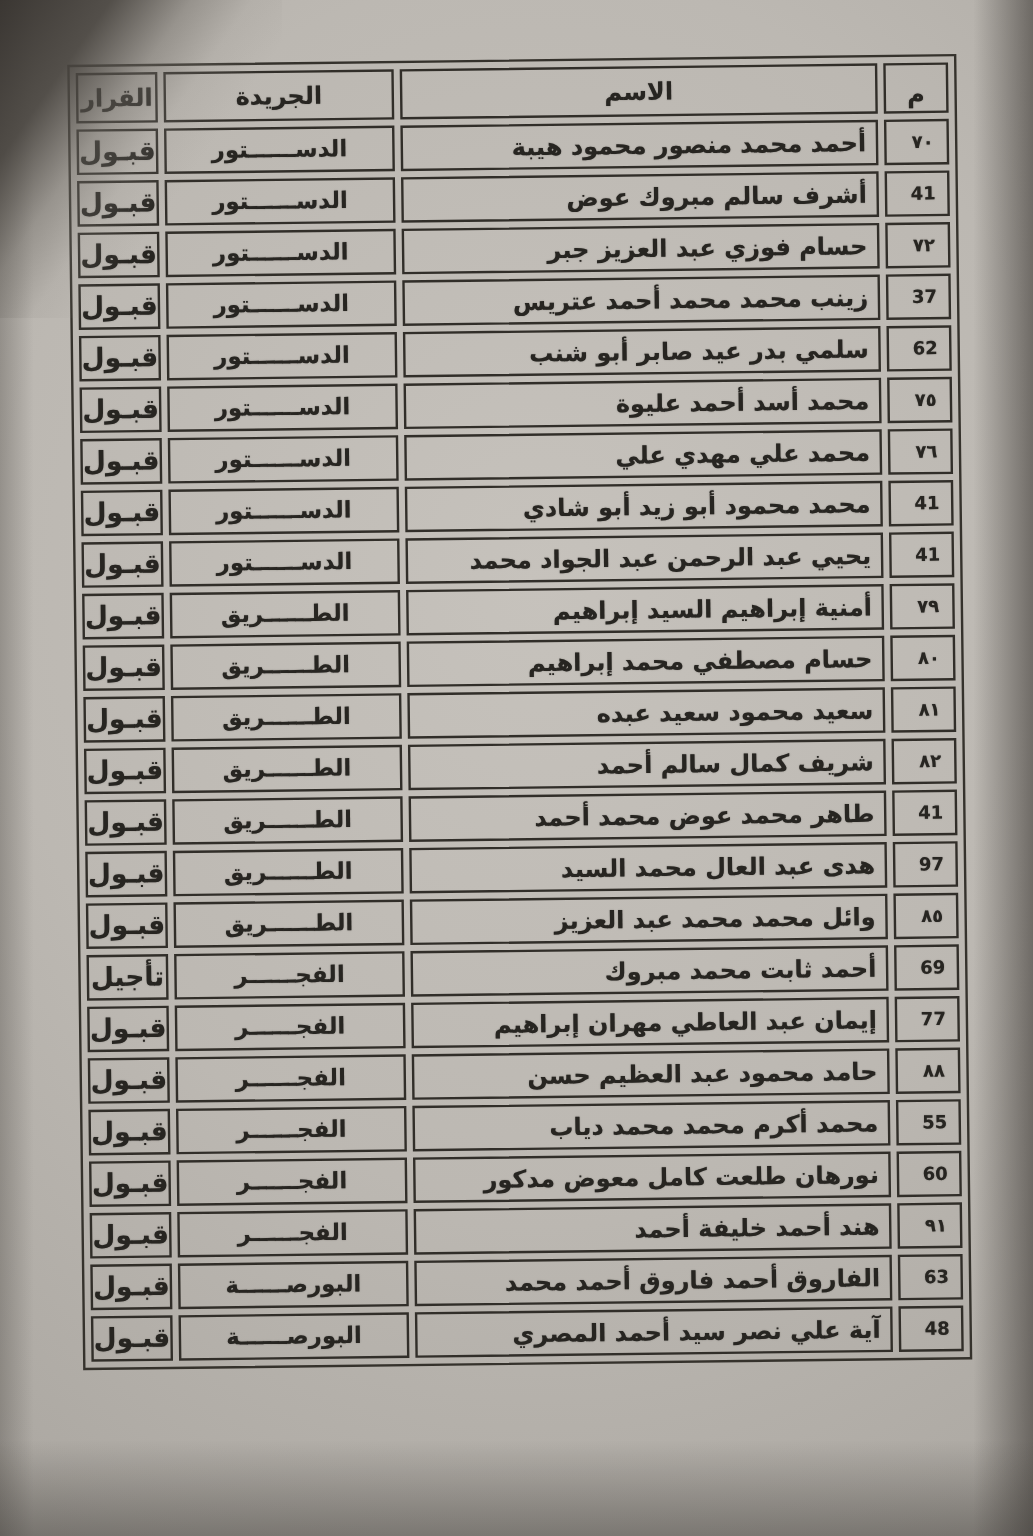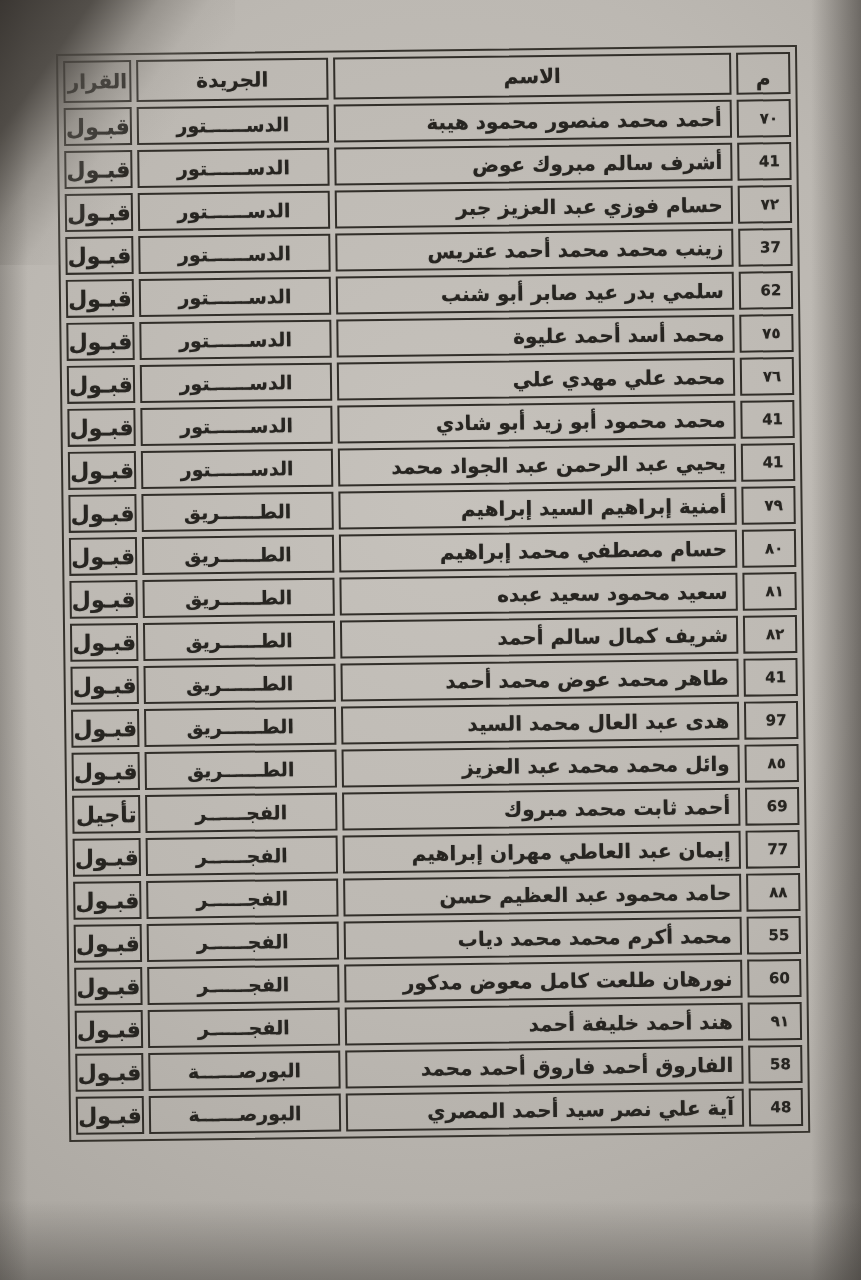--- a/index.html
+++ b/index.html
@@ -246,21 +246,21 @@
   </tr>
 
   <tr>
     <td class="c-idx">٩١</td>
     <td class="c-name">هند أحمد خليفة أحمد</td>
     <td class="c-news">الفجــــــر</td>
     <td class="c-dec">قبـول</td>
   </tr>
 
   <tr>
-    <td class="c-idx">58</td>
+    <td class="c-idx">63</td>
     <td class="c-name">الفاروق أحمد فاروق أحمد محمد</td>
     <td class="c-news">البورصــــــة</td>
     <td class="c-dec">قبـول</td>
   </tr>
 
   <tr>
     <td class="c-idx">48</td>
     <td class="c-name">آية علي نصر سيد أحمد المصري</td>
     <td class="c-news">البورصــــــة</td>
     <td class="c-dec">قبـول</td>

